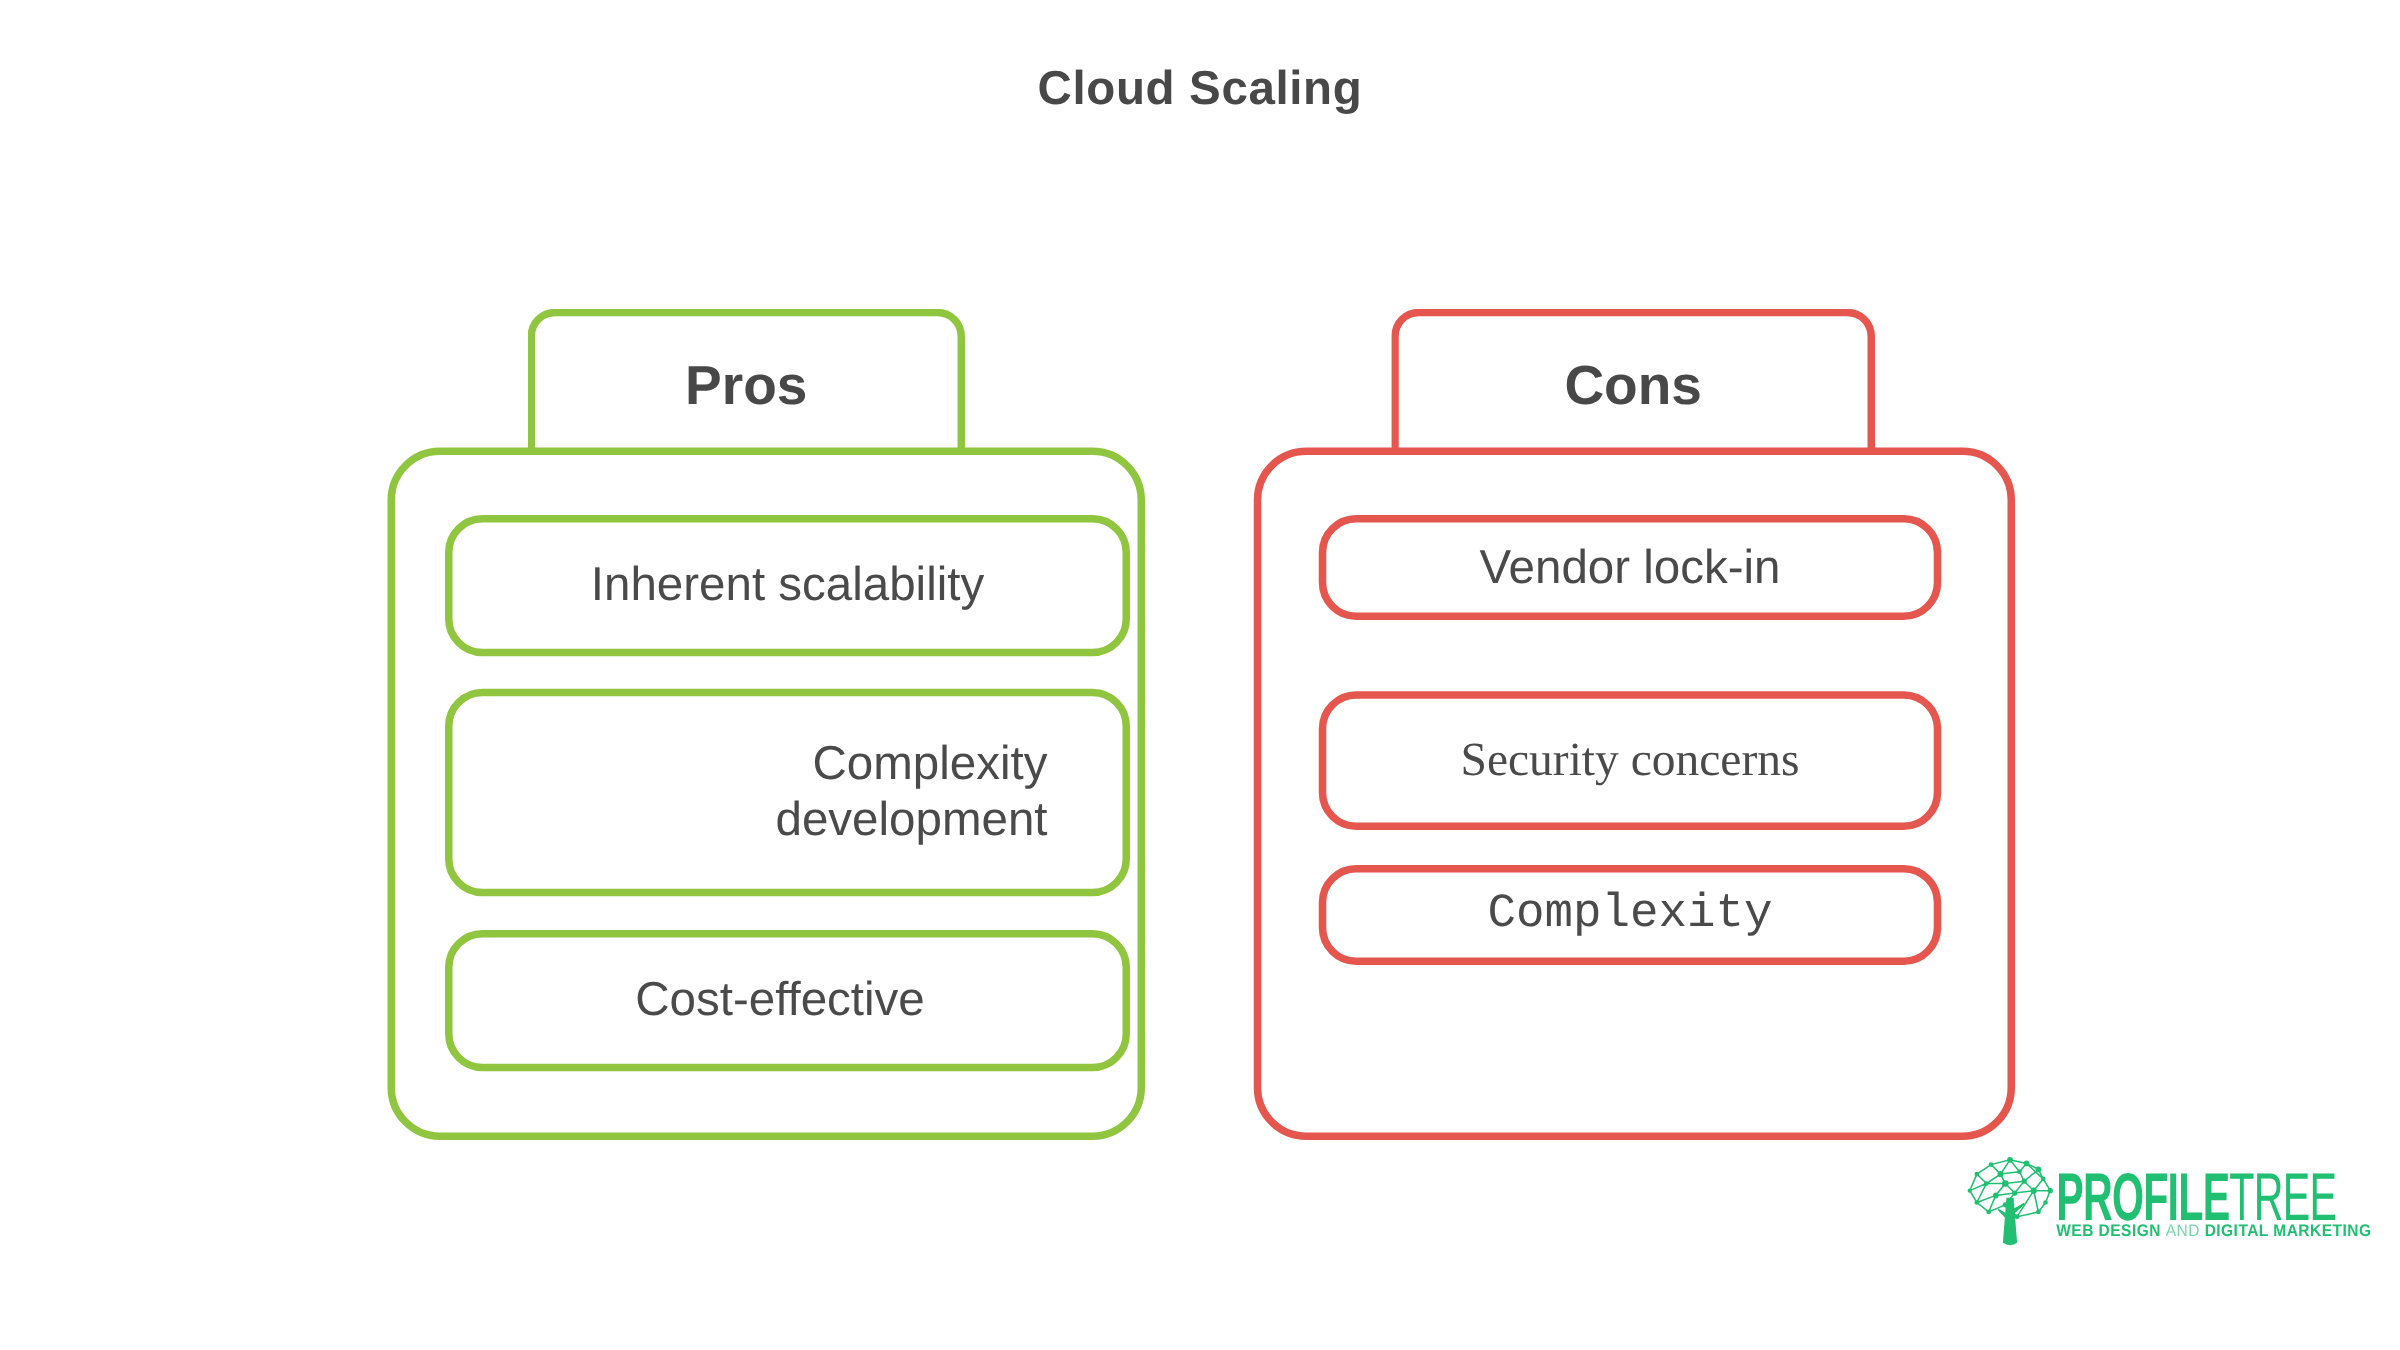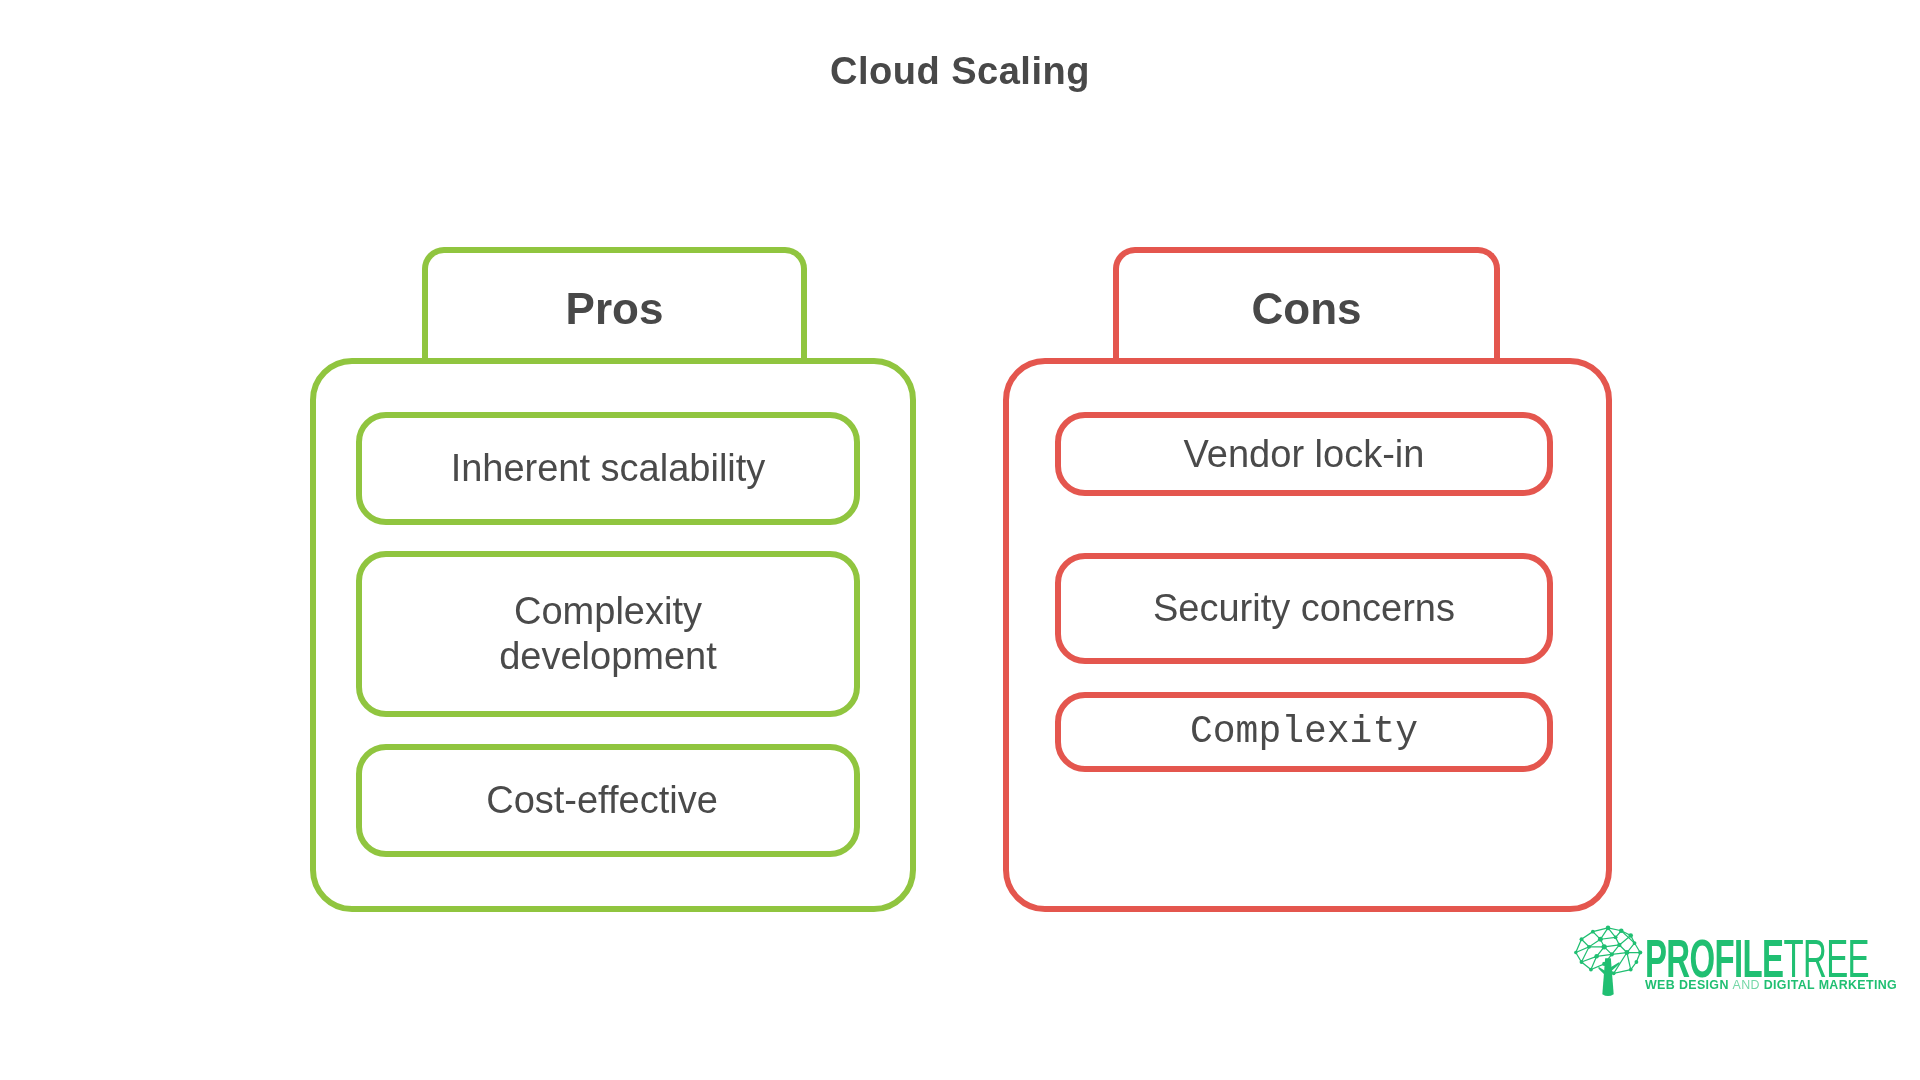--- a/index.html
+++ b/index.html
@@ -16,49 +16,49 @@
 
   
   .tab {
     position: absolute; top: 247px; height: 117px;
     background: #ffffff;
     border-style: solid; border-width: 6px 6px 0 6px;
     border-radius: 22px 22px 0 0;
     display: flex; align-items: center; justify-content: center;
     font-size: 44px; font-weight: 700; color: var(--text-dark, #484848);
   }
-  .tab.pros { left: 422px; width: 385px; border-color: var(--green, #90C53F); }
+  .tab.pros { left: 422px; width: 350px; border-color: var(--green, #90C53F); }
   .tab.cons { left: 1113px; width: 387px; border-color: var(--red, #E4564E); }
 
   
   .outer {
     position: absolute; top: 358px; height: 554px;
     background: transparent; border-style: solid; border-width: 6px;
     border-radius: 42px;
   }
   .outer.pros { left: 310px; width: 606px; border-color: var(--green, #90C53F); }
   .outer.cons { left: 1003px; width: 609px; border-color: var(--red, #E4564E); }
 
   
   .item {
     position: absolute; border-style: solid; border-width: 6px; border-radius: 30px;
     background: #ffffff;
     display: flex; align-items: center; justify-content: center; text-align: center;
     font-size: 38px; color: var(--text-item, #4A4A4A); line-height: 1.18;
     padding: 0 60px;
   }
-  .item.green { left: 356px; width: 504px; border-color: var(--green, #90C53F); }
+  .item.green { left: 356px; width: 548px; border-color: var(--green, #90C53F); text-align: right; }
   .item.red   { left: 1055px; width: 498px; border-color: var(--red, #E4564E); }
 
   .pros-i1 { top: 412px; height: 113px; }
   .pros-i2 { top: 551px; height: 166px; }
   .pros-i3 { top: 744px; height: 113px; padding-left: 48px; }
 
   .cons-i1 { top: 412px; height: 84px; }
-  .cons-i2 { top: 553px; height: 111px; }
+  .cons-i2 { top: 553px; height: 111px; font-family: Liberation Serif, serif; }
   .cons-i3 { top: 692px; height: 80px; font-family: Liberation Mono, monospace; }
 
   
   .logo { position: absolute; left: 1572px; top: 922px; width: 340px; height: 100px; }
   .logo-icon { position: absolute; left: 0; top: 0; width: 72px; height: 80px; }
   .brand {
     position: absolute; left: 73px; top: 9px; width: 380px;
     font-size: 54px; font-weight: 700; line-height: 1;
     color: var(--logo-green, #20BF72); letter-spacing: -1px;
     transform: scaleX(0.61); transform-origin: 0 0; white-space: nowrap;

